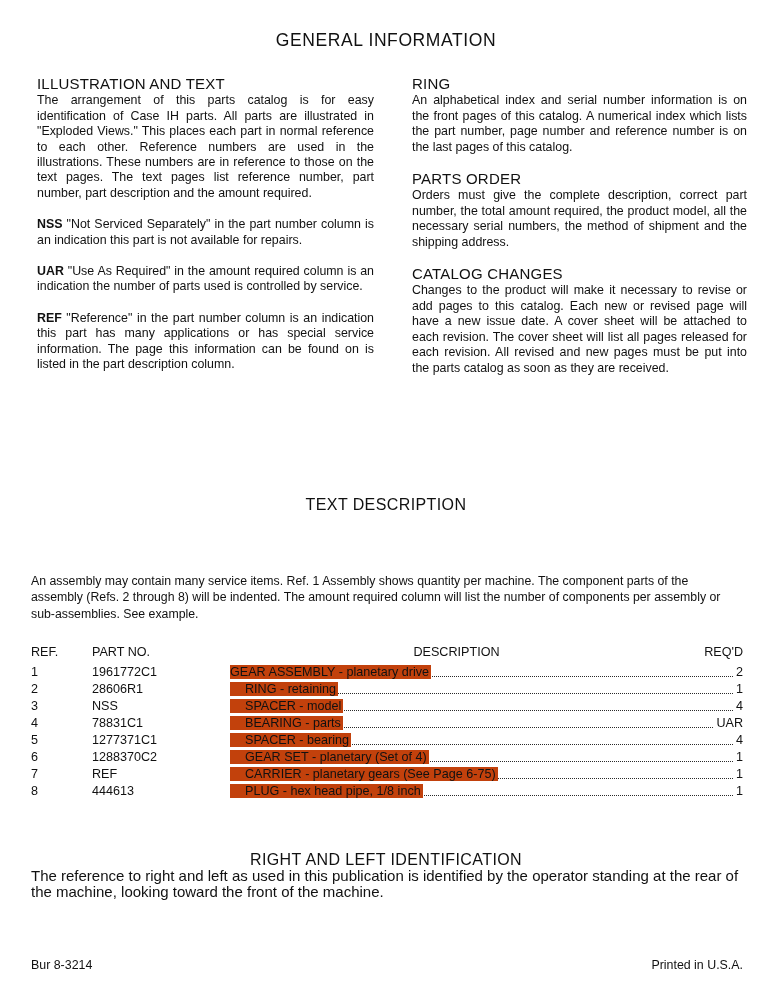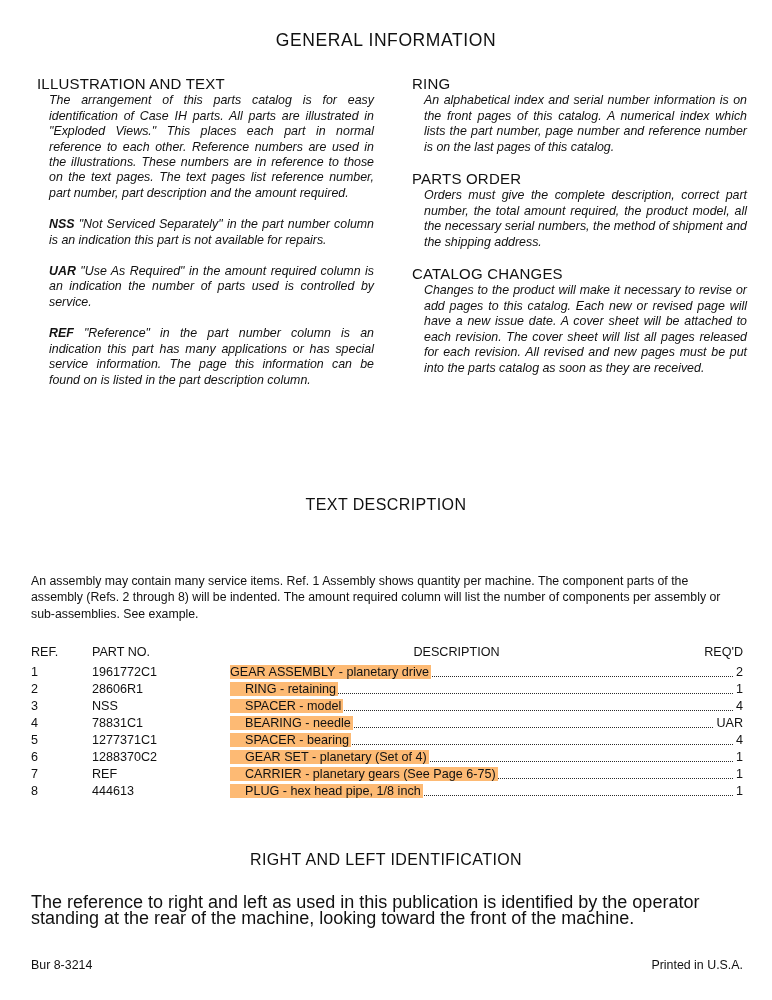--- a/index.html
+++ b/index.html
@@ -56,24 +56,23 @@
   .col {
     position: absolute;
     top: 76px;
     font-size: 12.4px;
     line-height: 15.4px;
   }
   .col-left  { left: 37px;  width: 337px; }
   .col-right { left: 412px; width: 335px; }
 
   .para {
-    margin: 0 0 0 12px;
+    margin: 0 0 0 0;
     text-align: justify;
     text-justify: inter-word;
-    font-style: italic;
   }
   .para b { font-weight: bold; }
 
   .sub-block { margin-top: 16px; }
   .sub-block .para { margin-top: 0; }
 
   
   .text-desc-head { top: 496px; }
 
   .text-desc-body {
@@ -118,21 +117,21 @@
   .desc-wrap {
     position: absolute;
     left: 199px;
     right: 0;
     height: 17px;
     overflow: hidden;
   }
   .desc-text {
     position: relative;
     padding-right: 2px;
-    background: #fdba74;
+    background: #c2410c;
     z-index: 2;
   }
   .desc-indent { padding-left: 15px; }
   .leader {
     position: absolute;
     left: 0; right: 0;
     bottom: 4px;
     border-bottom: 1px dotted #2a2a2a;
     z-index: 1;
   }
@@ -144,23 +143,23 @@
     padding-left: 2px;
     z-index: 3;
     text-align: right;
   }
 
   
   .rl-head { top: 851px; }
   .rl-body {
     position: absolute;
     left: 31px;
-    top: 894px;
-    width: 712px;
-    font-size: 18px;
+    top: 868px;
+    width: 712px;
+    font-size: 15px;
     line-height: 16.4px;
   }
 
   
   .footer {
     position: absolute;
     left: 31px;
     top: 958px;
     width: 712px;
     font-size: 12.4px;
@@ -239,21 +238,21 @@
           <span class="desc-wrap"><span class="leader"></span><span class="desc-text desc-indent">RING - retaining</span><span class="qty-val">1</span></span>
         </div>
         <div class="parts-row">
           <span class="c-ref">3</span>
           <span class="c-part">NSS</span>
           <span class="desc-wrap"><span class="leader"></span><span class="desc-text desc-indent">SPACER - model</span><span class="qty-val">4</span></span>
         </div>
         <div class="parts-row">
           <span class="c-ref">4</span>
           <span class="c-part">78831C1</span>
-          <span class="desc-wrap"><span class="leader"></span><span class="desc-text desc-indent">BEARING - needle</span><span class="qty-val">UAR</span></span>
+          <span class="desc-wrap"><span class="leader"></span><span class="desc-text desc-indent">BEARING - parts</span><span class="qty-val">UAR</span></span>
         </div>
         <div class="parts-row">
           <span class="c-ref">5</span>
           <span class="c-part">1277371C1</span>
           <span class="desc-wrap"><span class="leader"></span><span class="desc-text desc-indent">SPACER - bearing</span><span class="qty-val">4</span></span>
         </div>
         <div class="parts-row">
           <span class="c-ref">6</span>
           <span class="c-part">1288370C2</span>
           <span class="desc-wrap"><span class="leader"></span><span class="desc-text desc-indent">GEAR SET - planetary (Set of 4)</span><span class="qty-val">1</span></span>

